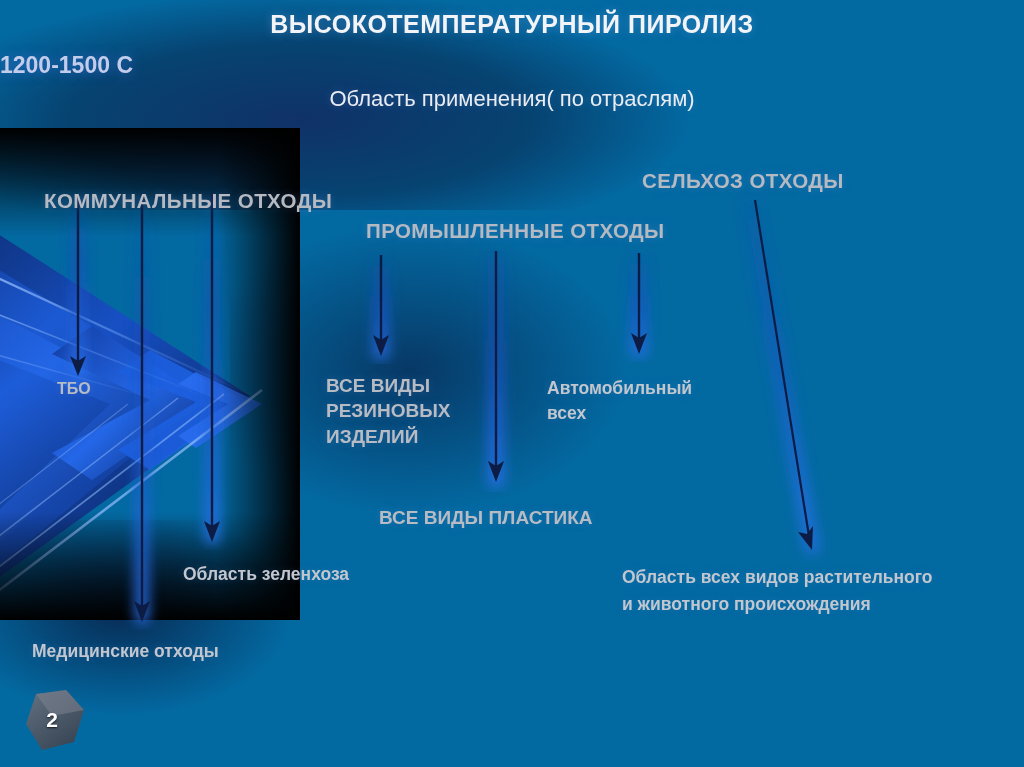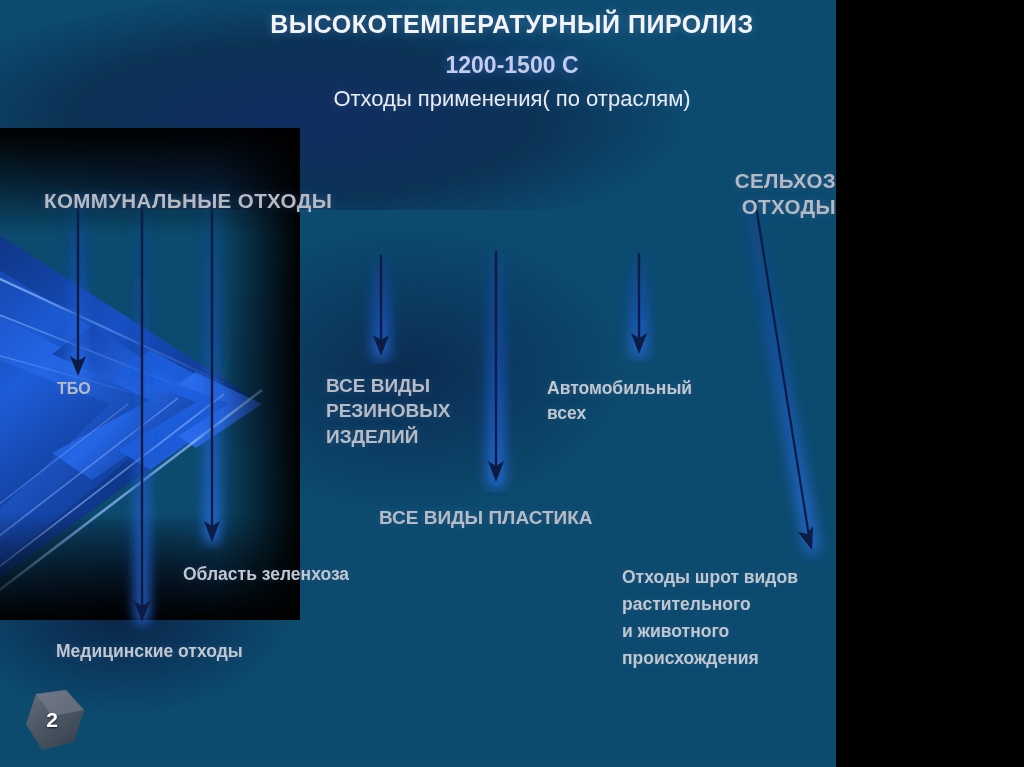--- a/index.html
+++ b/index.html
@@ -1,22 +1,22 @@
 <!DOCTYPE html>
 <html lang="ru"><head>
 <meta charset="utf-8">
 <title>Высокотемпературный пиролиз</title>
 <style>
   html,body{margin:0;padding:0;background:#000;}
   body{width:1024px;height:767px;overflow:hidden;font-family:"Liberation Sans","DejaVu Sans",sans-serif;}
 
   #slide{
     position:relative;
-    width:836px;height:767px;
-    background:#0c4a6e;
+    width:1024px;height:767px;
+    background:#0369a1;
     overflow:hidden;
   }
 
   
   .glow-top{
     position:absolute;left:0;top:0;width:1024px;height:210px;
     background:radial-gradient(ellipse 520px 170px at 300px 120px, rgba(18,40,95,0.85) 0%, rgba(10,22,56,0.45) 45%, rgba(0,0,0,0) 75%);
     pointer-events:none;
   }
   .glow-mid{
@@ -37,21 +37,21 @@
   }
 
   
   .title-main{
     position:absolute;left:0;top:10px;width:1024px;text-align:center;
     font-size:25px;font-weight:bold;letter-spacing:.5px;
     color:#f2f4f8;
     text-shadow:0 0 10px rgba(150,180,255,.35);
   }
   .title-temp{
-    position:absolute;left:0;top:52px;width:1024px;text-align:center;
+    position:absolute;left:0;top:52px;width:1024px;
     font-size:23px;font-weight:bold;
     color:#c3cdeb;
     text-shadow:0 0 12px rgba(90,130,255,.55);
   }
   .title-sub{
     position:absolute;left:0;top:86px;width:1024px;text-align:center;
     font-size:22px;font-weight:normal;
     color:#e9ecf3;
     text-shadow:0 0 8px rgba(130,160,235,.3);
   }
@@ -271,43 +271,44 @@
         </filter>
       </defs>
       <path d="M 33 8 L 97 360 L 85 362 L 21 10 Z" fill="url(#ag7)" filter="url(#blr7)"></path>
       <line x1="33" y1="8" x2="87" y2="344" stroke="#0c1c44" stroke-width="2.2"></line>
       <path d="M 90 358 L 76 340 L 85 342 L 91 334 Z" fill="#0c1c44"></path>
     </svg>
   </div>
 
   <div class="title-main">ВЫСОКОТЕМПЕРАТУРНЫЙ ПИРОЛИЗ</div>
   <div class="title-temp">1200-1500 C</div>
-  <div class="title-sub">Отходы применения( по отраслям)</div>
+  <div class="title-sub">Область применения( по отраслям)</div>
 
   <div class="lbl hdr" style="left:44px;top:168px;margin-top:20px;">КОММУНАЛЬНЫЕ ОТХОДЫ</div>
 
+  <div class="lbl hdr" style="left:366px;top:218px;">ПРОМЫШЛЕННЫЕ ОТХОДЫ</div>
 
   <div class="lbl hdr" style="left:642px;top:168px;text-align:right;">СЕЛЬХОЗ ОТХОДЫ</div>
 
   <div class="lbl cap-bold" style="left:57px;top:379px;font-size:16px;">ТБО</div>
 
   <div class="lbl cap-reg" style="left:183px;top:563px;">Область зеленхоза</div>
 
-  <div class="lbl cap-reg" style="left:32px;top:640px;margin-left:24px;">Медицинские отходы</div>
+  <div class="lbl cap-reg" style="left:32px;top:640px;">Медицинские отходы</div>
 
   <div class="lbl cap-bold" style="left:326px;top:373px;line-height:1.33;">ВСЕ ВИДЫ
 РЕЗИНОВЫХ
 ИЗДЕЛИЙ</div>
 
   <div class="lbl cap-bold" style="left:379px;top:506px;">ВСЕ ВИДЫ ПЛАСТИКА</div>
 
   <div class="lbl cap-reg" style="left:547px;top:376px;line-height:1.45;">Автомобильный
 всех</div>
 
-  <div class="lbl cap-reg" style="left:622px;top:564px;line-height:1.55;">Отходы шрот видов растительного
+  <div class="lbl cap-reg" style="left:622px;top:564px;line-height:1.55;">Область всех видов растительного
 и животного происхождения</div>
 
   <div id="page-badge">
     <svg width="74" height="70" viewBox="0 0 74 70" xmlns="http://www.w3.org/2000/svg">
       <defs>
         <linearGradient id="gBadge" x1="0" y1="0" x2="0.7" y2="1">
           <stop offset="0%" stop-color="#6d7380"></stop>
           <stop offset="45%" stop-color="#565d69"></stop>
           <stop offset="100%" stop-color="#3c424d"></stop>
         </linearGradient>

